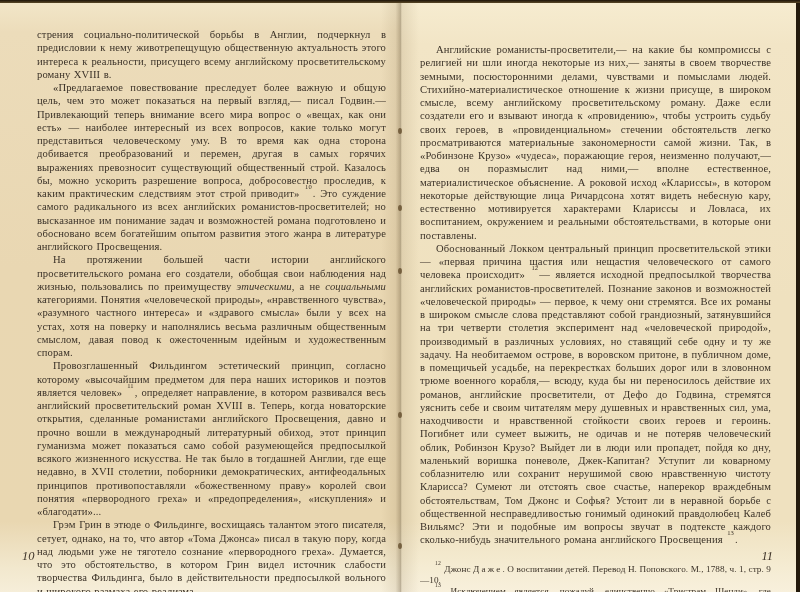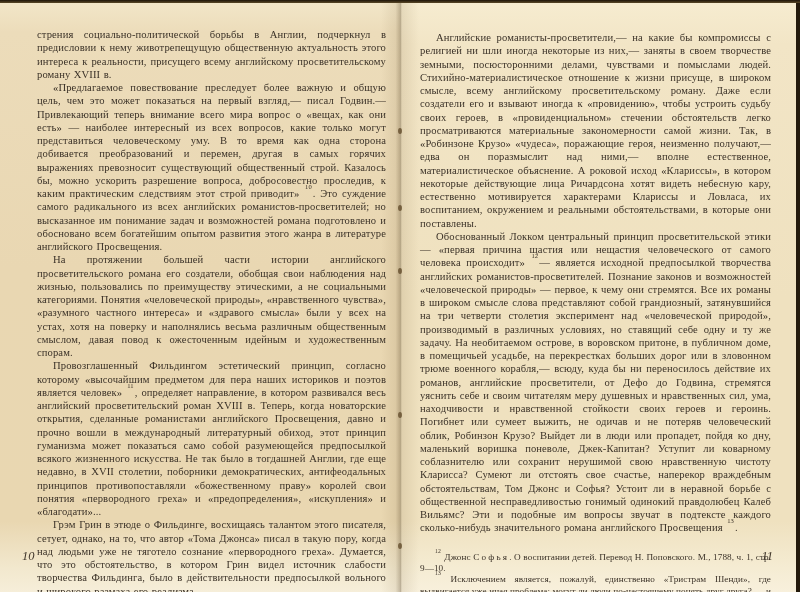--- a/index.html
+++ b/index.html
@@ -10,41 +10,41 @@
     color:#3b3228;
   }
   .page{position:absolute;top:3px;height:589px;overflow:hidden;box-sizing:border-box;}
   .page-left{
     left:0;width:400px;
     padding:25px 14px 0 37px;
     background:linear-gradient(180deg,#f2e6c8 0%,#ecdcba 5%,#e9d7b2 45%,#e9d7b1 88%,#f2e8ce 96%,#f6eed9 100%);
   }
   .page-right{
     left:400px;width:396px;
-    padding:28px 25px 0 20px;
+    padding:40px 25px 0 20px;
     background:linear-gradient(180deg,#f6ecd0 0%,#f2e5c6 7%,#efe1bf 50%,#efe1bf 88%,#f5ecd3 96%,#f8f0dc 100%);
   }
   .top-edge{position:absolute;top:0;left:0;width:800px;height:3px;
     background:linear-gradient(180deg,#1d1408,#5a4827);}
   .gutter-shade{
     position:absolute;top:3px;left:381px;width:38px;height:589px;pointer-events:none;
     background:linear-gradient(90deg,rgba(110,85,45,0) 0%,rgba(110,85,45,0.10) 38%,rgba(80,60,28,0.28) 49%,rgba(70,52,24,0.42) 50%,rgba(110,85,45,0.12) 55%,rgba(110,85,45,0) 100%);
   }
   .binding-mark{position:absolute;width:4px;height:6px;border-radius:50%;
     background:#5d4726;opacity:.75;left:398px;}
   .body{font-size:10.6px;line-height:13.25px;text-align:justify;
     letter-spacing:.1px;word-spacing:.8px;hyphens:auto;}
   .body p{margin:0;text-indent:16px;}
   .body p.no-indent{text-indent:0;}
   .footnotes{font-size:9.2px;line-height:11.4px;text-align:justify;
     letter-spacing:.05px;hyphens:auto;}
   .fn-right{margin-top:17px;}
   .footnotes p{margin:0;text-indent:14px;}
   sup{font-size:.62em;line-height:0;position:relative;top:-.5em;margin:0 1px;}
-  .i{}
+  .i{font-style:italic;}
   .sp{letter-spacing:2.2px;}
   .pagenum{position:absolute;top:549px;font-style:italic;font-size:12.5px;color:#3f352a;}
   .pagenum-left{left:22px;}
   .pagenum-right{right:27px;}
 </style>
 </head>
 <body>
 
 <div class="spread">
 
@@ -58,21 +58,21 @@
     </div>
 
   </div>
 
   <div class="page page-right">
     <div class="body">
       <p><span>Английские романисты-просветители,— на какие бы компромиссы с религией ни шли иногда некоторые из них,— заняты в своем творчестве земными, посюсторонними делами, чувствами и помыслами людей. Стихийно-материалистическое отношение к жизни присуще, в широком смысле, всему английскому просветительскому роману. Даже если создатели его и взывают иногда к «провидению», чтобы устроить судьбу своих героев, в «провиденциальном» стечении обстоятельств легко просматриваются материальные закономерности самой жизни. Так, в «Робинзоне Крузо» «чудеса», поражающие героя, неизменно получают,— едва он поразмыслит над ними,— вполне естественное, материалистическое объяснение. А роковой исход «Клариссы», в котором некоторые действующие лица Ричардсона хотят видеть небесную кару, естественно мотивируется характерами Клариссы и Ловласа, их воспитанием, окружением и реальными обстоятельствами, в которые они поставлены.</span></p>
       <p><span>Обоснованный Локком центральный принцип просветительской этики — «первая причина щастия или нещастия человеческого от самого человека происходит» </span><sup>12</sup><span>— является исходной предпосылкой творчества английских романистов-просветителей. Познание законов и возможностей «человеческой природы» — первое, к чему они стремятся. Все их романы в широком смысле слова представляют собой грандиозный, затянувшийся на три четверти столетия эксперимент над «человеческой природой», производимый в различных условиях, но ставящий себе одну и ту же задачу. На необитаемом острове, в воровском притоне, в публичном доме, в помещичьей усадьбе, на перекрестках больших дорог или в зловонном трюме военного корабля,— всюду, куда бы ни переносилось действие их романов, английские просветители, от Дефо до Годвина, стремятся уяснить себе и своим читателям меру душевных и нравственных сил, ума, находчивости и нравственной стойкости своих героев и героинь. Погибнет или сумеет выжить, не одичав и не потеряв человеческий облик, Робинзон Крузо? Выйдет ли в люди или пропадет, пойдя ко дну, маленький воришка поневоле, Джек-Капитан? Уступит ли коварному соблазнителю или сохранит нерушимой свою нравственную чистоту Кларисса? Сумеют ли отстоять свое счастье, наперекор враждебным обстоятельствам, Том Джонс и Софья? Устоит ли в неравной борьбе с общественной несправедливостью гонимый одинокий правдолюбец Калеб Вильямс? Эти и подобные им вопросы звучат в подтексте каждого сколько-нибудь значительного романа английского Просвещения </span><sup>13</sup><span>.</span></p>
     </div>
     <div class="footnotes fn-right">
-      <p><sup>12</sup><span> Джонс </span><span class="sp">Софья</span><span>. О воспитании детей. Перевод Н. Поповского. М., 1788, ч. 1, стр. 9—10.</span></p>
+      <p><sup>12</sup><span> Джонс </span><span class="sp">Даже</span><span>. О воспитании детей. Перевод Н. Поповского. М., 1788, ч. 1, стр. 9—10.</span></p>
       <p><sup>13</sup><span> Исключением является, пожалуй, единственно «Тристрам Шенди», где выдвигается уже иная проблема: могут ли люди по-настоящему понять друг друга? — и где, таким образом,— правда, еще скорее в шутку, чем всерьез,— уже берутся под сомнение исходные предпосылки просветительского исследования «человеческой природы».</span></p>
     </div>
   </div>
 
   <div class="gutter-shade"></div>
   <div class="binding-mark" style="top:128px"></div>
   <div class="binding-mark" style="top:205px"></div>
   <div class="binding-mark" style="top:268px"></div>
   <div class="binding-mark" style="top:412px"></div>
   <div class="binding-mark" style="top:543px"></div>

